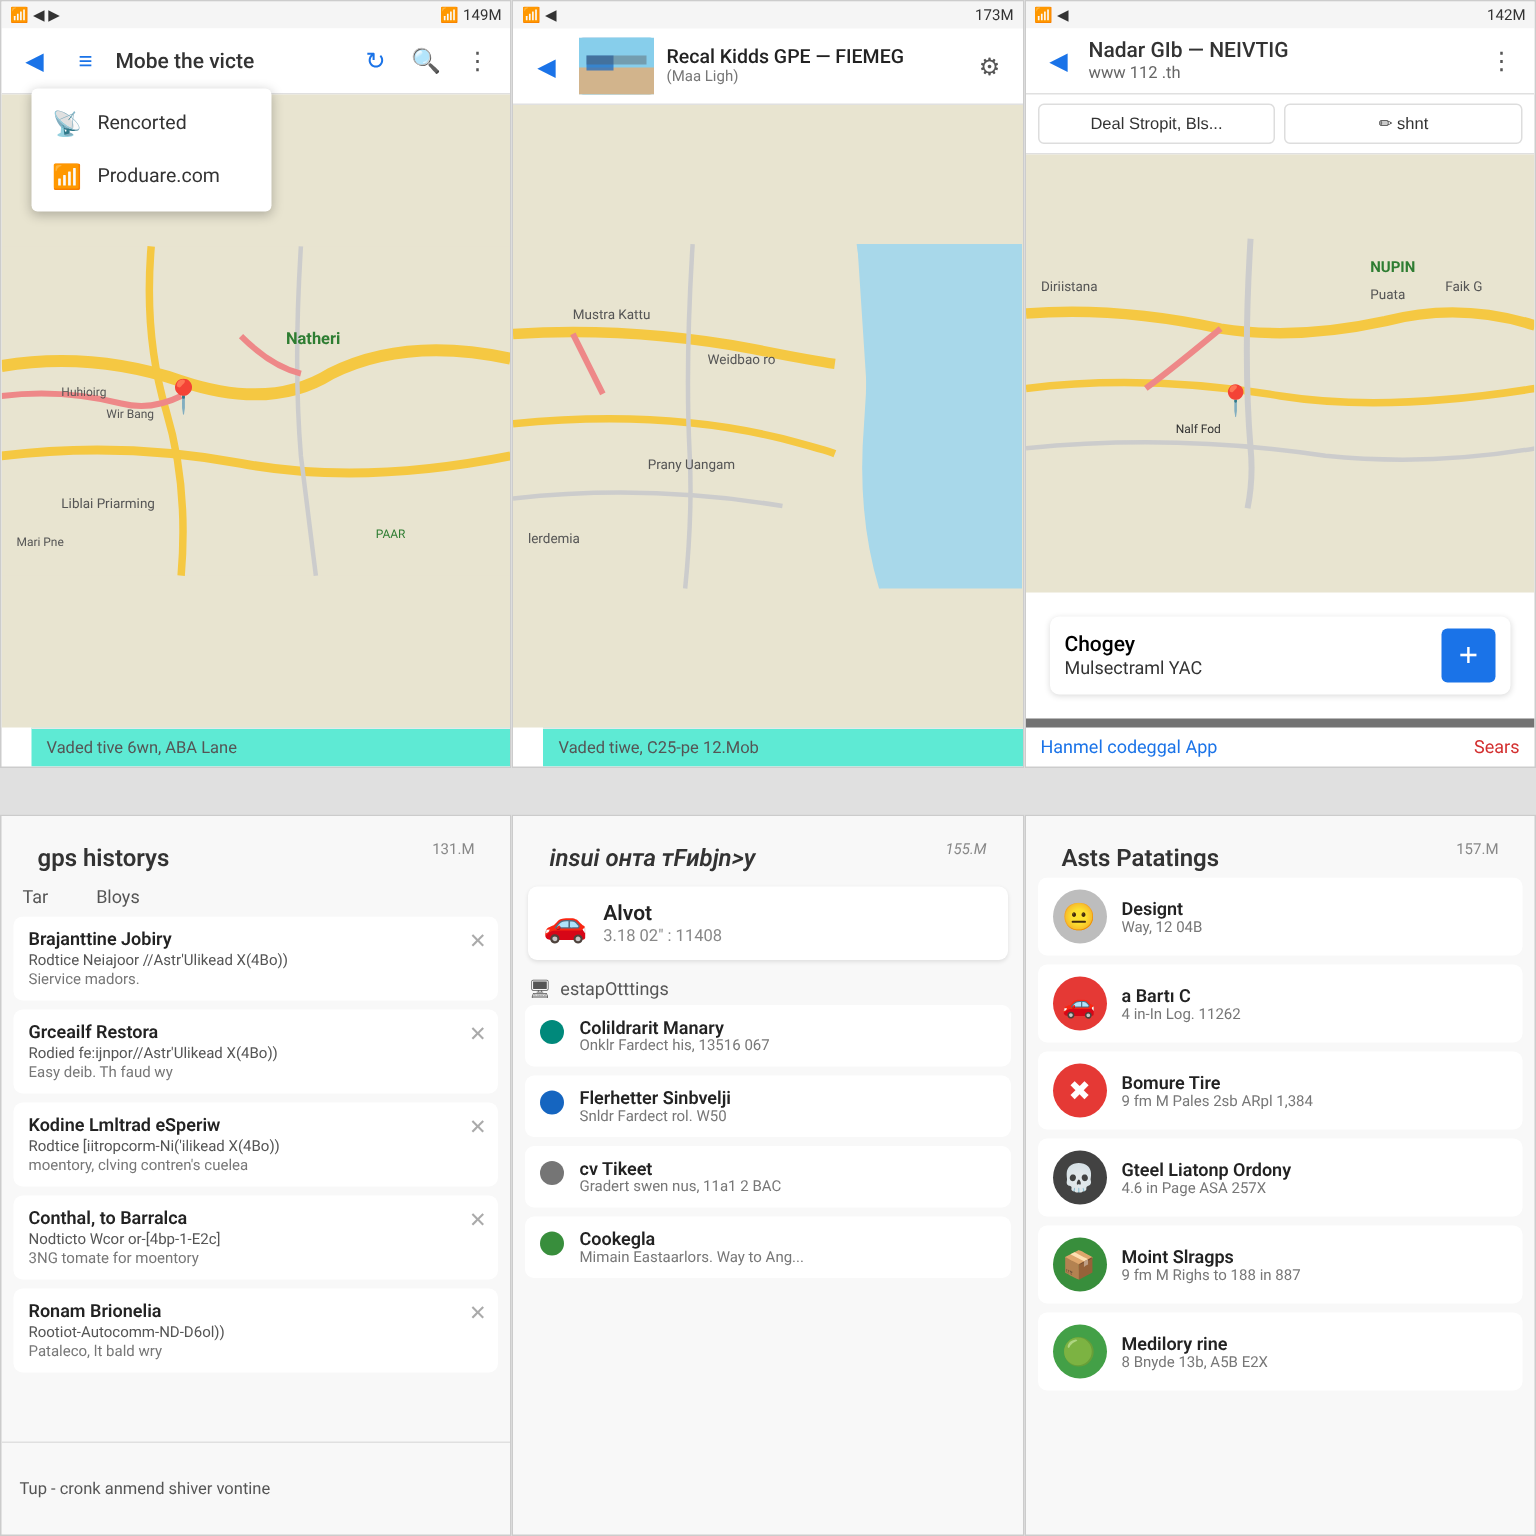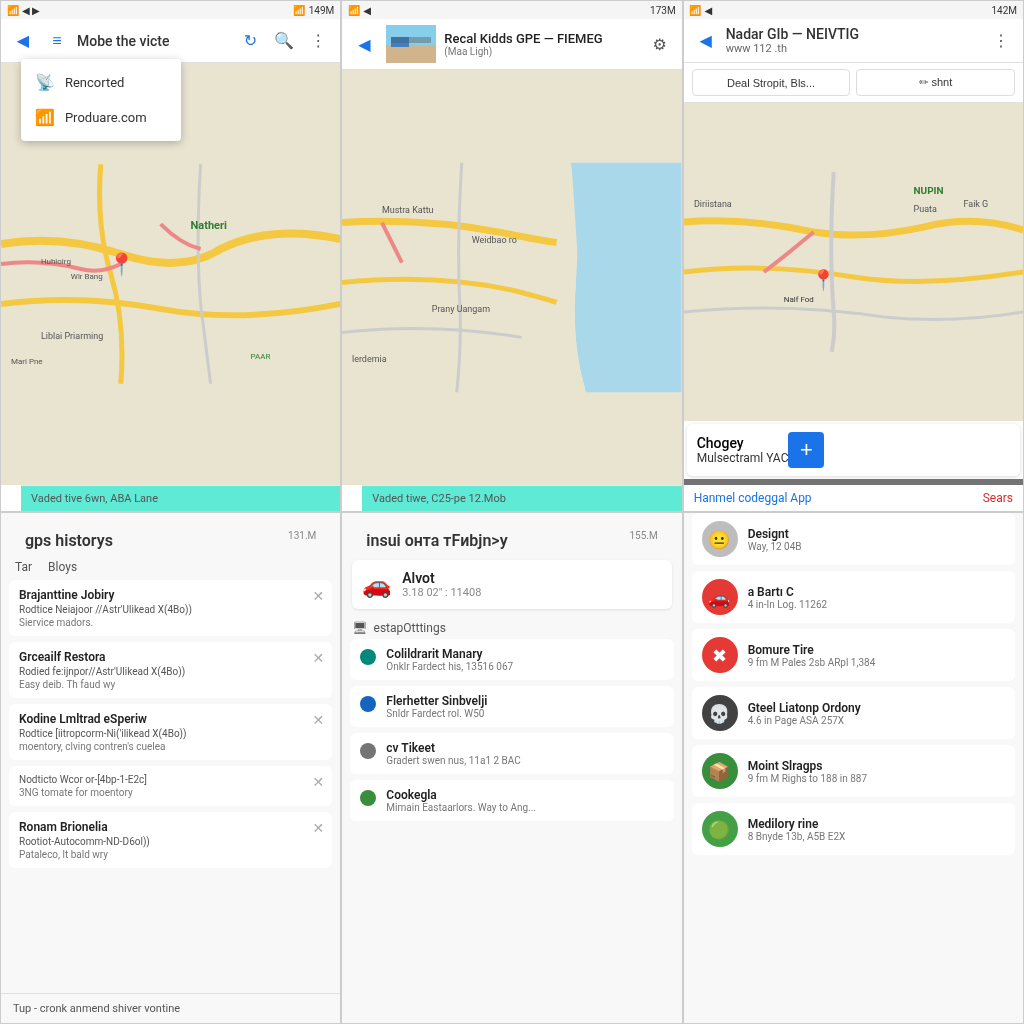--- a/index.html
+++ b/index.html
@@ -141,25 +141,26 @@
       flex: 1; padding: 6px 4px;
       border: 1px solid #ddd; border-radius: 4px;
       background: #fff; font-size: 11px; color: #333;
       cursor: pointer; text-align: center;
     }
 
     
     .info-card {
       background: #fff;
       border-radius: 6px;
-      margin: 3px;
+      margin: 16px;
       padding: 8px 10px;
       box-shadow: 0 1px 4px rgba(0,0,0,0.15);
       display: flex;
       align-items: center;
+      justify-content: space-between;
       flex-shrink: 0;
     }
     .info-card-text { font-size: 12px; color: #333; }
     .info-card-title { font-size: 14px; font-weight: 500; }
     .add-btn {
       background: #1a73e8;
       color: #fff;
       border: none;
       border-radius: 4px;
       width: 36px; height: 36px;
@@ -177,20 +178,21 @@
     .link-blue { color: #1a73e8; font-size: 12px; cursor: pointer; }
     .link-red { color: #d32f2f; font-size: 12px; cursor: pointer; }
 
     
     
     .bottom-panel {
       background: #f8f8f8;
       display: flex;
       flex-direction: column;
       overflow: hidden;
+      margin-top: 31px;
     }
     .bottom-header {
       padding: 10px 12px 4px;
       font-size: 16px;
       font-weight: 600;
       flex-shrink: 0;
     }
     .gps-blue { color: #1565c0; }
     .ins-blue { color: #1565c0; }
     .asts-blue { color: #1565c0; }
@@ -222,30 +224,30 @@
       position: relative;
     }
     .gps-item-title { font-size: 12px; font-weight: 600; color: #222; }
     .gps-item-sub { color: #555; font-size: 10px; }
     .gps-item-desc { color: #777; font-size: 10px; }
     .gps-close {
       position: absolute; right: 8px; top: 8px;
       color: #aaa; font-size: 14px; cursor: pointer;
     }
     .gps-tabs {
-      display: flex; gap: 8px;
+      display: flex; gap: 24px;
       padding: 4px 10px;
       flex-shrink: 0;
     }
     .gps-tab {
       font-size: 12px; color: #555; cursor: pointer;
       padding: 2px 4px;
     }
     .gps-footer {
-      padding: 8px 12px;
+      padding: 24px 12px;
       font-size: 11px; color: #555;
       border-top: 1px solid #e0e0e0;
       flex-shrink: 0;
     }
 
     
     .ins-alert-card {
       background: #fff;
       border-radius: 6px;
       margin: 6px 10px;
@@ -487,36 +489,37 @@
       <div class="gps-item-desc">Easy deib. Th faud wy</div>
       <span class="gps-close">✕</span>
     </div>
     <div class="gps-item">
       <div class="gps-item-title">Kodine Lmltrad eSperiw</div>
       <div class="gps-item-sub">Rodtice [iitropcorm-Ni('ilikead X(4Bo))</div>
       <div class="gps-item-desc">moentory, clving contren's cuelea</div>
       <span class="gps-close">✕</span>
     </div>
     <div class="gps-item">
+      <div class="gps-item-title">Conthal, to Barralca</div>
       <div class="gps-item-sub">Nodticto Wcor or-[4bp-1-E2c]</div>
       <div class="gps-item-desc">3NG tomate for moentory</div>
       <span class="gps-close">✕</span>
     </div>
     <div class="gps-item">
       <div class="gps-item-title">Ronam Brionelia</div>
       <div class="gps-item-sub">Rootiot-Autocomm-ND-D6ol))</div>
       <div class="gps-item-desc">Pataleco, lt bald wry</div>
       <span class="gps-close">✕</span>
     </div>
   </div>
   <div class="gps-footer">Tup - cronk anmend shiver vontine</div>
 </div>
 
 <div class="panel bottom-panel">
-  <div style="display:flex;justify-content:space-between;align-items:center;padding:8px 12px 0;">
+  <div style="display:flex;justify-content:space-between;align-items:center;padding:8px 12px 0;font-style:italic;">
     <div class="bottom-header">
       <span class="ins-blue">i</span><span>nsui онта тFиbjn&gt;y</span>
     </div>
     <div class="storage-bar">155.M</div>
   </div>
   <div class="ins-alert-card">
     <span class="ins-car-icon">🚗</span>
     <div class="ins-alert-text">
       <div class="ins-title">Alvot</div>
       <div class="ins-sub">3.18 02" : 11408</div>
@@ -552,20 +555,26 @@
       <div class="ins-dot dot-green"></div>
       <div class="ins-item-text">
         <div class="ins-item-title">Cookegla</div>
         <div class="ins-item-sub">Mimain Eastaarlors. Way to Ang...</div>
       </div>
     </div>
   </div>
 </div>
 
 <div class="panel bottom-panel">
+  <div style="display:flex;justify-content:space-between;align-items:center;padding:8px 12px 0;">
+    <div class="bottom-header">
+      <span class="asts-blue">A</span><span>sts Patatings</span>
+    </div>
+    <div class="storage-bar">157.M</div>
+  </div>
   <div class="assets-list">
     <div class="asset-item">
       <div class="asset-avatar av-gray">😐</div>
       <div class="asset-text">
         <div class="asset-title">Designt</div>
         <div class="asset-sub">Way, 12 04B</div>
       </div>
     </div>
     <div class="asset-item">
       <div class="asset-avatar av-red">🚗</div>

